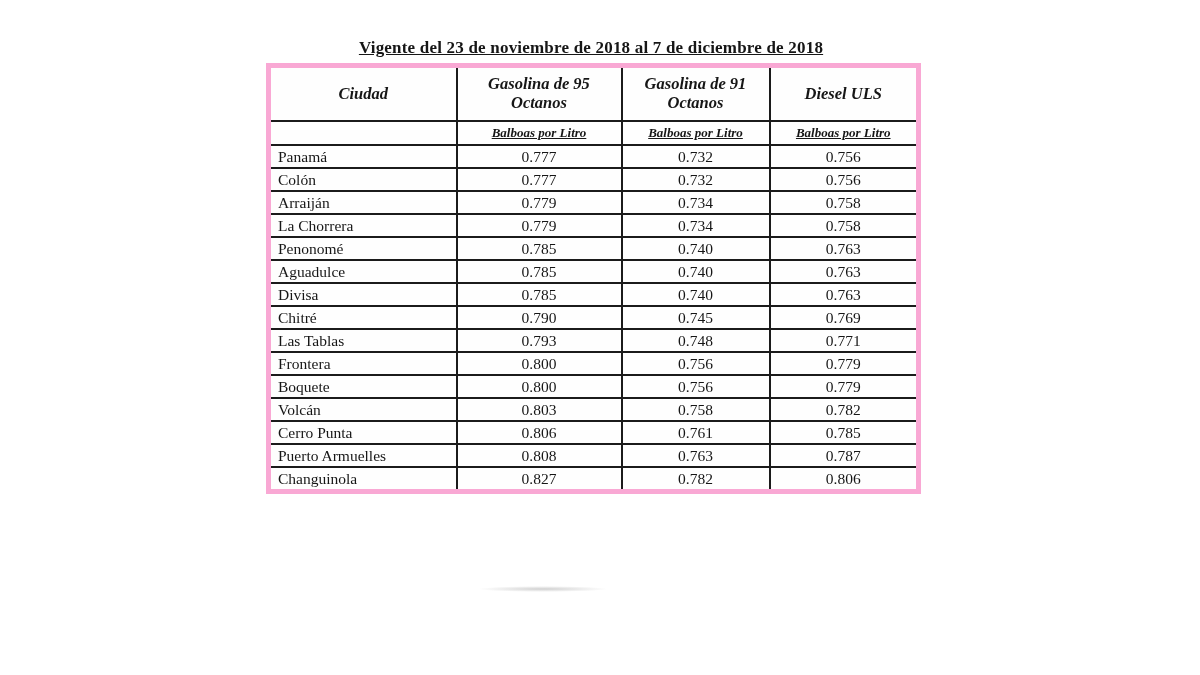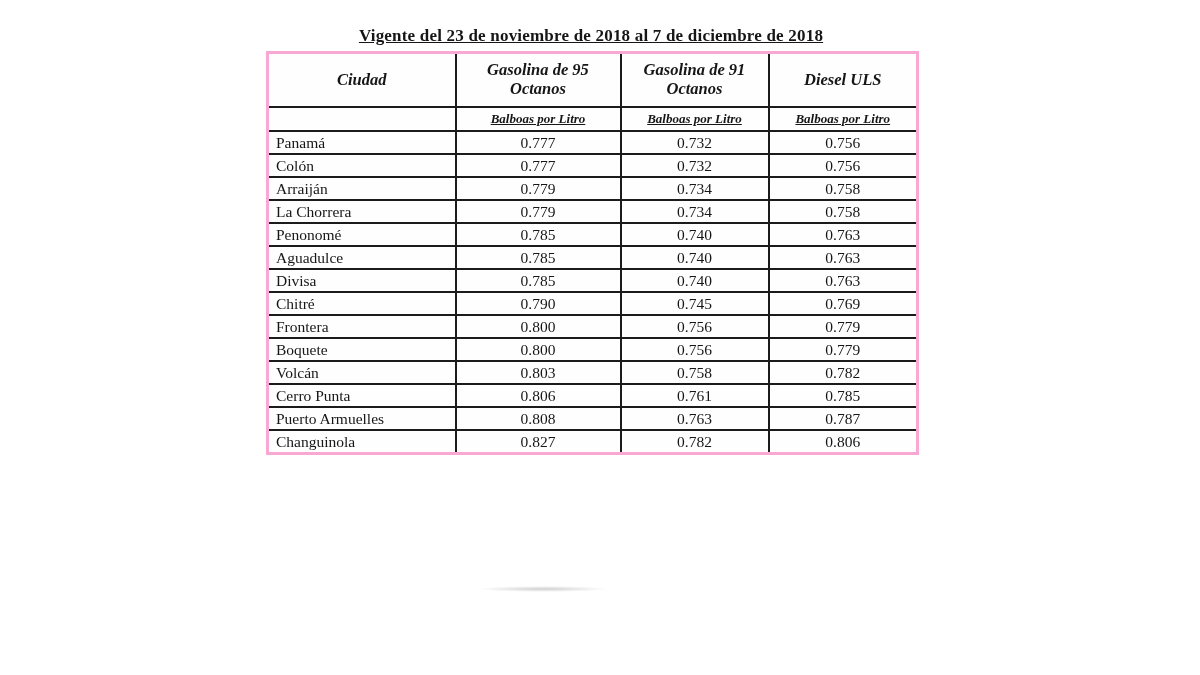--- a/index.html
+++ b/index.html
@@ -8,21 +8,21 @@
     width: 1200px;
     height: 675px;
     background: #ffffff;
     font-family: "Liberation Serif", "DejaVu Serif", serif;
     color: #161616;
     overflow: hidden;
   }
   .doc {
     position: absolute;
     left: 266px;
-    top: 26px;
+    top: 38px;
     width: 650px;
   }
   .doc-title {
     text-align: center;
     font-size: 17px;
     font-weight: 600;
     text-decoration: underline;
     letter-spacing: 0.2px;
     margin-bottom: 5px;
     white-space: nowrap;
@@ -33,21 +33,21 @@
     table-layout: fixed;
   }
   table.price-table th,
   table.price-table td {
     border: 2px solid #1b1b1b;
     padding: 0;
     vertical-align: middle;
     background: #fefefe;
   }
   table.price-table {
-    border: 3px solid #f9a8d4;
+    border: 5px solid #f9a8d4;
   }
   col.c-city   { width: 188px; }
   col.c-g95    { width: 165px; }
   col.c-g91    { width: 148px; }
   col.c-diesel { width: 149px; }
   tr.header-row th {
     height: 48px;
     font-size: 16.5px;
     font-style: italic;
     font-weight: bold;
@@ -155,20 +155,26 @@
           <td class="value-cell">0.740</td>
           <td class="value-cell">0.763</td>
         </tr>
         <tr>
           <td class="city-cell">Chitré</td>
           <td class="value-cell">0.790</td>
           <td class="value-cell">0.745</td>
           <td class="value-cell">0.769</td>
         </tr>
         <tr>
+          <td class="city-cell">Las Tablas</td>
+          <td class="value-cell">0.793</td>
+          <td class="value-cell">0.748</td>
+          <td class="value-cell">0.771</td>
+        </tr>
+        <tr>
           <td class="city-cell">Frontera</td>
           <td class="value-cell">0.800</td>
           <td class="value-cell">0.756</td>
           <td class="value-cell">0.779</td>
         </tr>
         <tr>
           <td class="city-cell">Boquete</td>
           <td class="value-cell">0.800</td>
           <td class="value-cell">0.756</td>
           <td class="value-cell">0.779</td>

